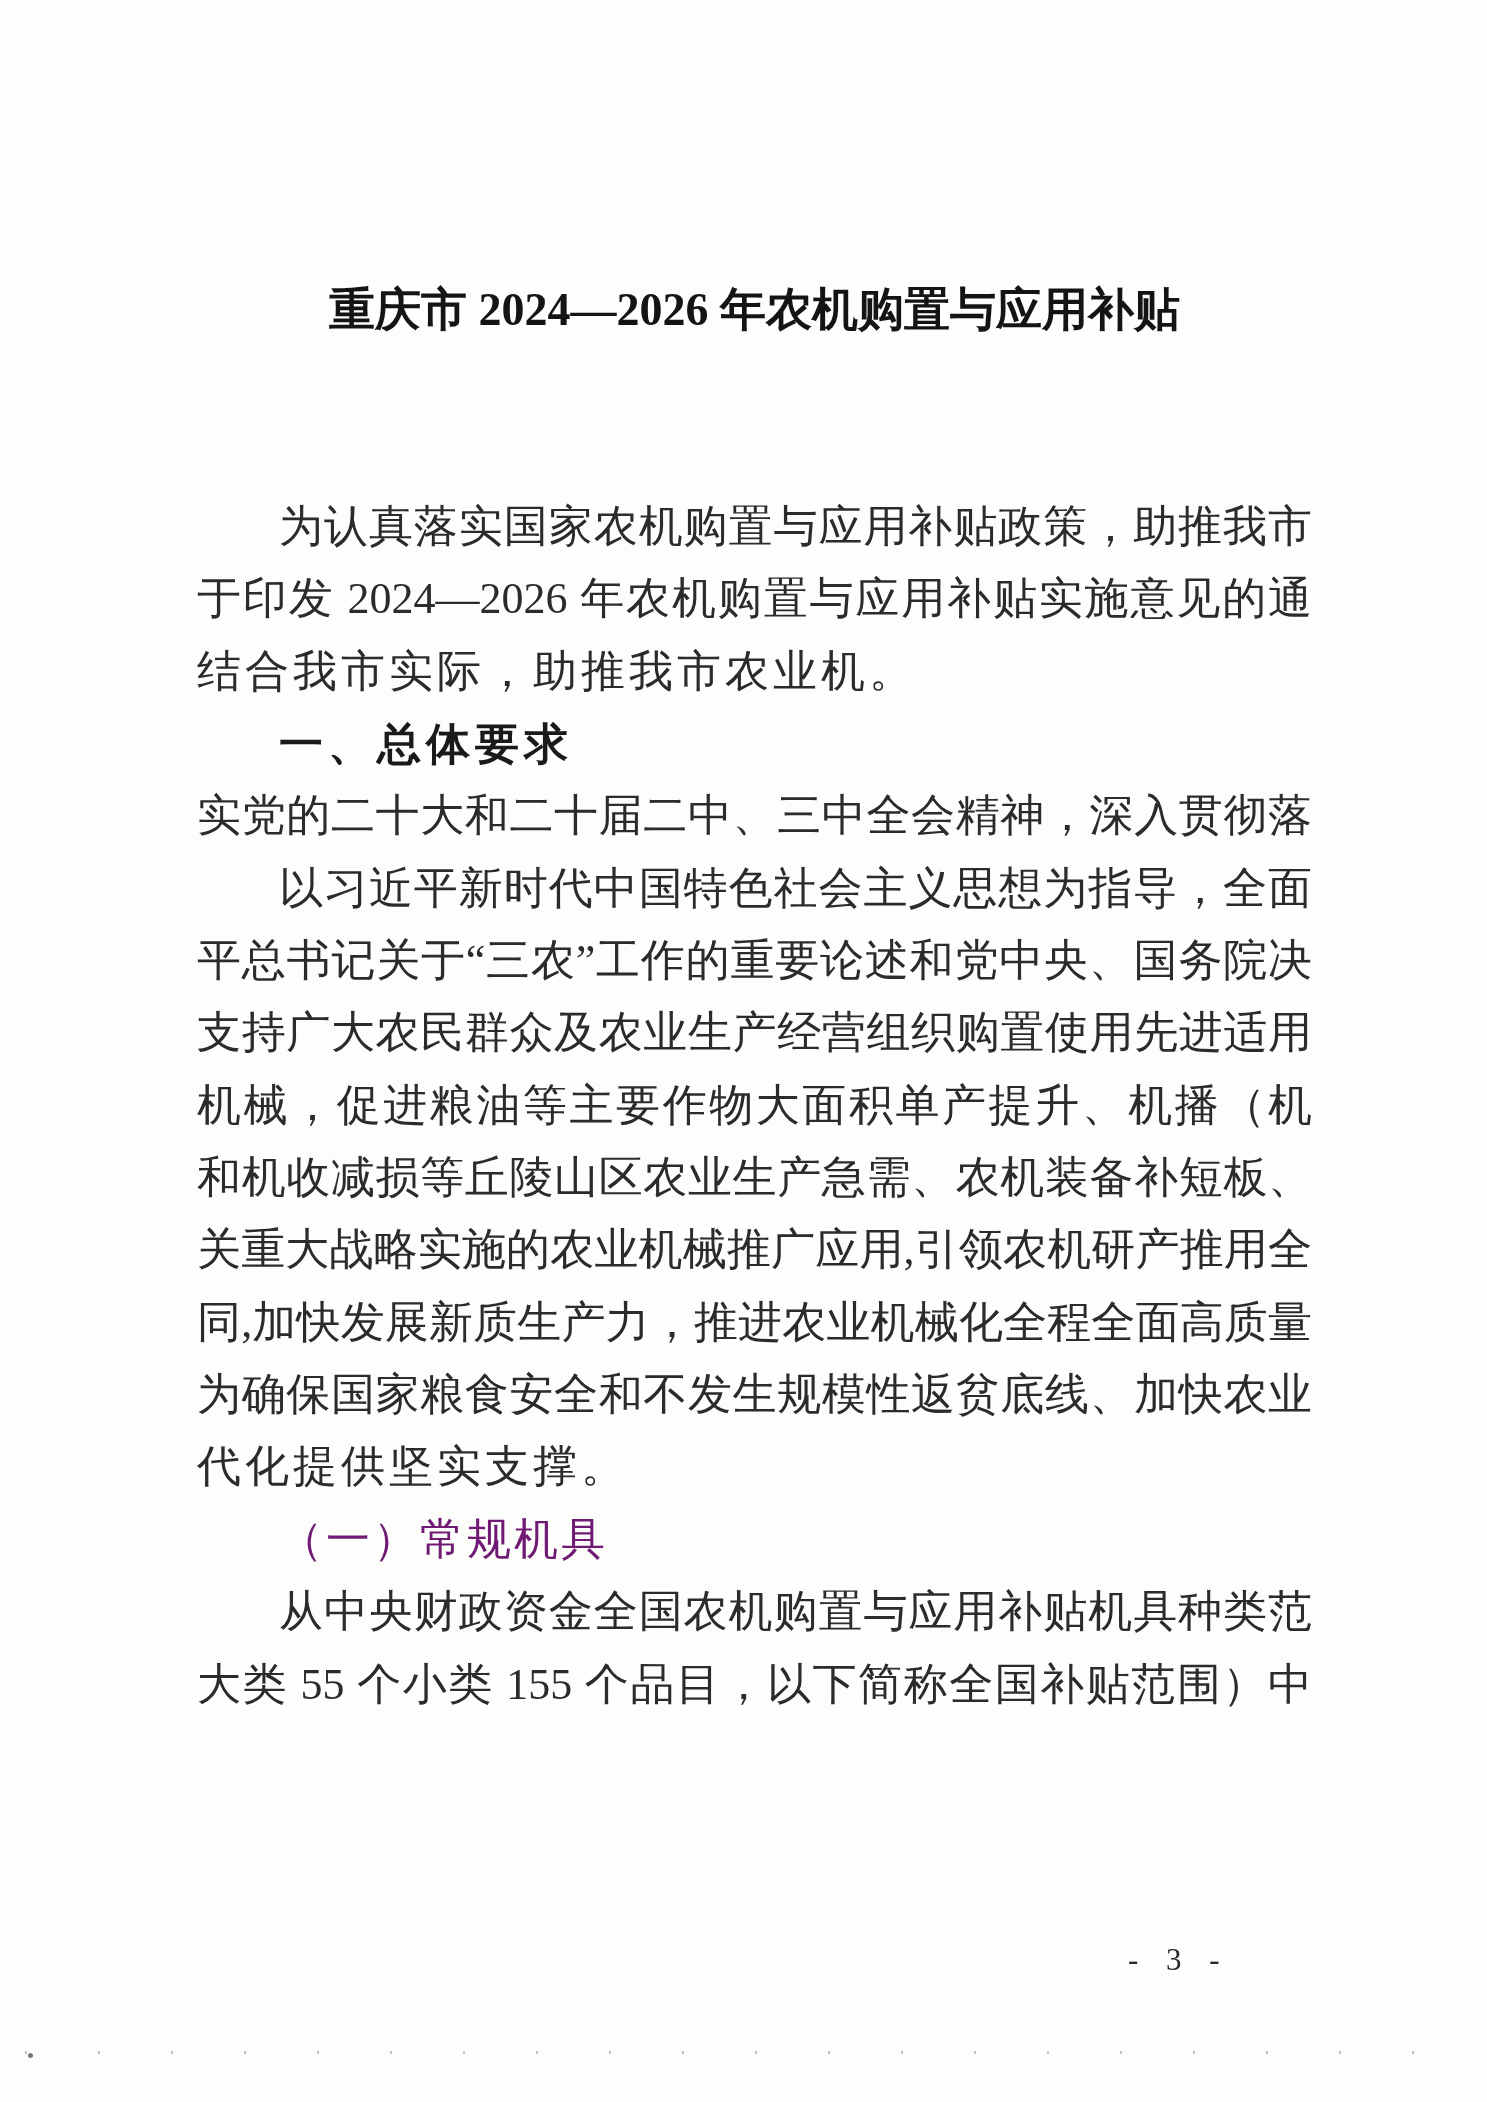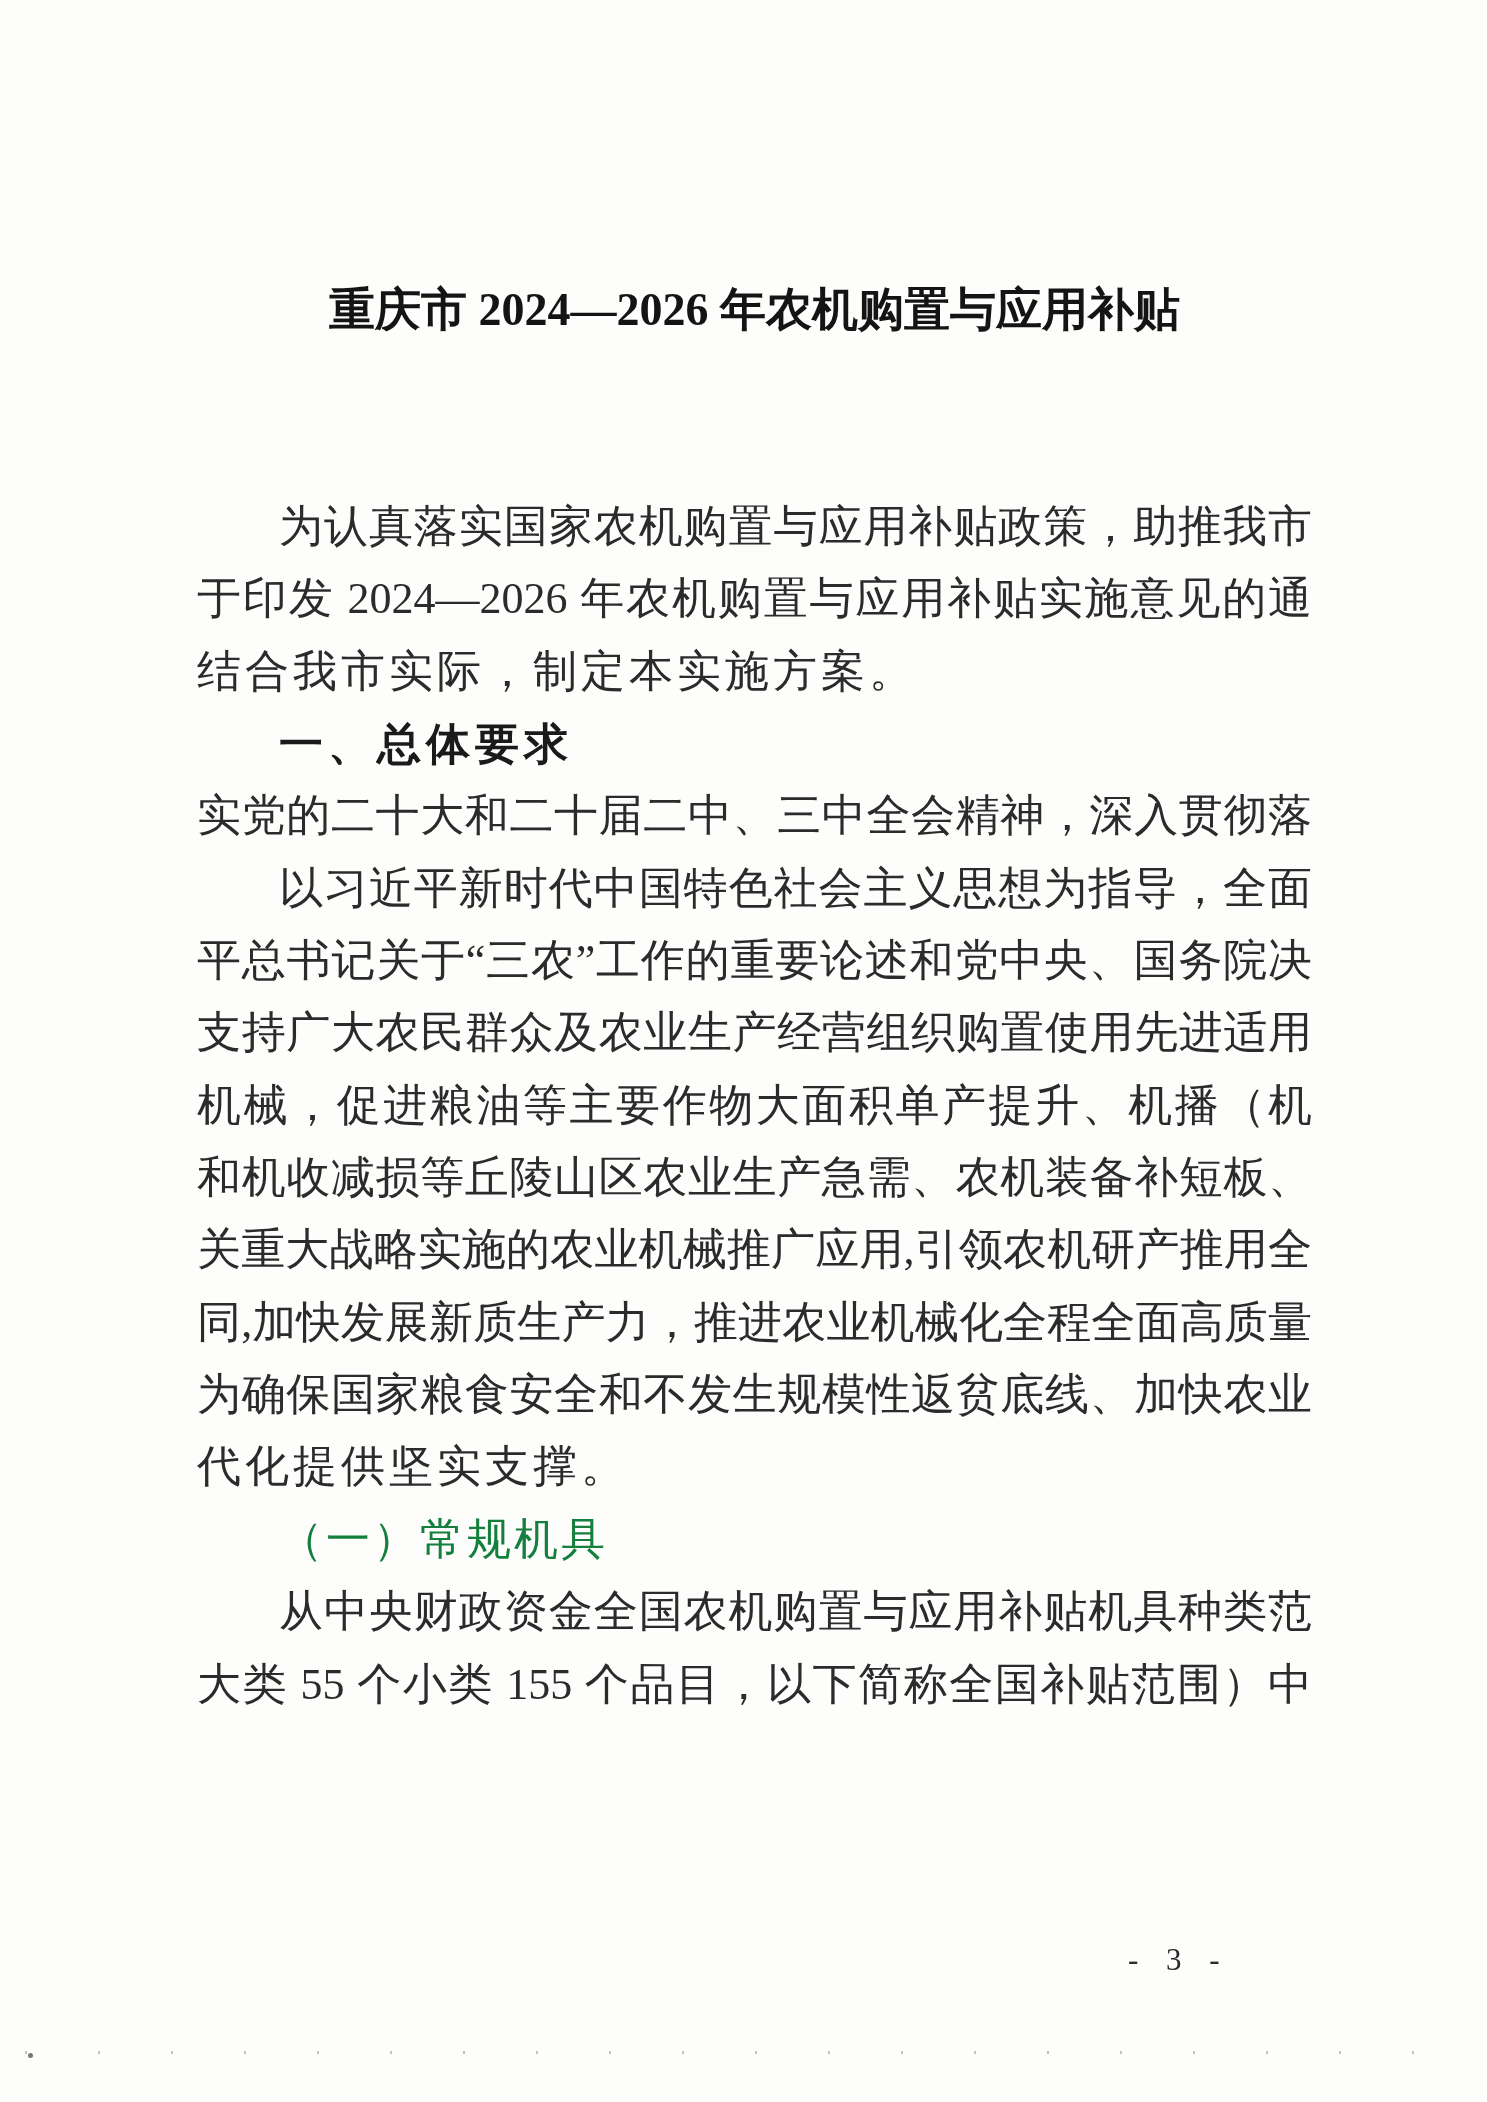--- a/index.html
+++ b/index.html
@@ -39,21 +39,21 @@
     letter-spacing:0;
   }
   .line.indent{text-indent:82px;}
   .line.heading{
     font-family:"Liberation Sans","DejaVu Sans",sans-serif;
     font-weight:bold;
     color:#1a1a1a;
     letter-spacing:5px;
   }
   .line.subheading{
-    color:#15803d;
+    color:#701a75;
     letter-spacing:3px;
   }
   .page-number{
     position:absolute;
     left:1128px;top:1936px;
     font-size:31px;
     color:#2b2b2b;
     letter-spacing:10px;
     line-height:48px;
   }
@@ -74,21 +74,21 @@
 
 <div class="page">
 
   <div class="title">
     <div class="t1">重庆市 2024—2026 年农机购置与应用补贴</div>
   </div>
 
   <div class="content">
       <div class="line justify indent">为认真落实国家农机购置与应用补贴政策，助推我市农业机</div>
       <div class="line justify">于印发 2024—2026 年农机购置与应用补贴实施意见的通知》要求，</div>
-      <div class="line">结合我市实际，制定本实施方案。</div>
+      <div class="line">结合我市实际，助推我市农业机。</div>
       <div class="line heading indent">一、总体要求</div>
       <div class="line justify">实党的二十大和二十届二中、三中全会精神，深入贯彻落实习近</div>
       <div class="line justify indent">以习近平新时代中国特色社会主义思想为指导，全面贯彻落</div>
       <div class="line justify">平总书记关于“三农”工作的重要论述和党中央、国务院决策部署，</div>
       <div class="line justify">支持广大农民群众及农业生产经营组织购置使用先进适用的农业</div>
       <div class="line justify">机械，促进粮油等主要作物大面积单产提升、机播（机插）增产</div>
       <div class="line justify">和机收减损等丘陵山区农业生产急需、农机装备补短板、以及事</div>
       <div class="line justify">关重大战略实施的农业机械推广应用,引领农机研产推用全链协</div>
       <div class="line justify">同,加快发展新质生产力，推进农业机械化全程全面高质量发展，</div>
       <div class="line justify">为确保国家粮食安全和不发生规模性返贫底线、加快农业农村现</div>

